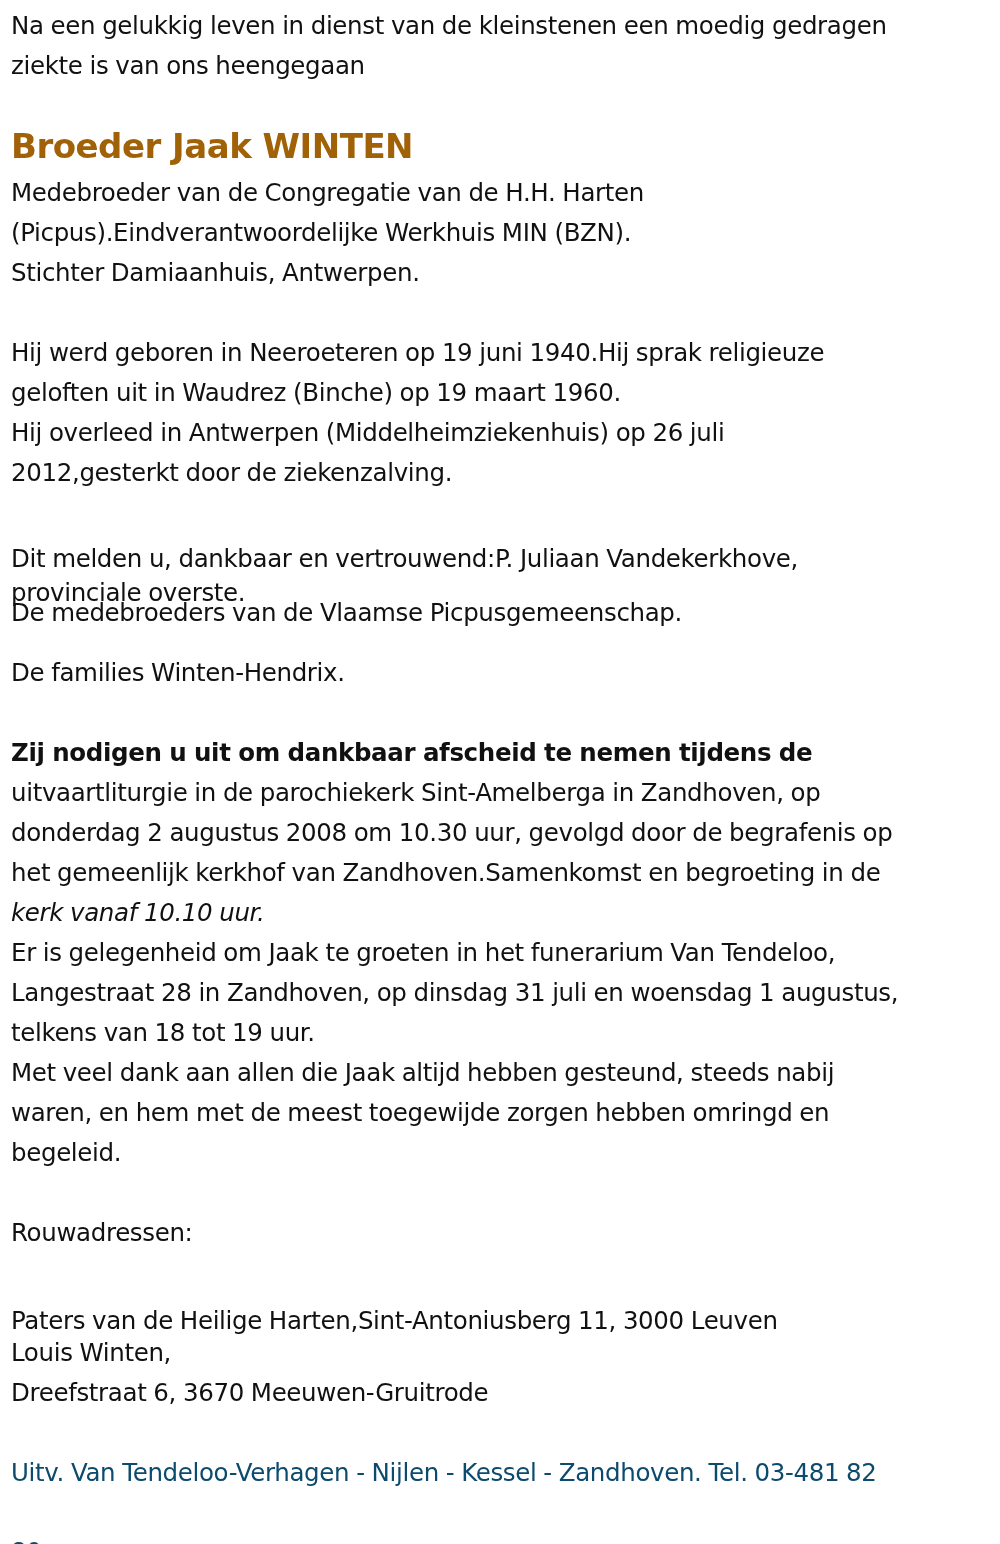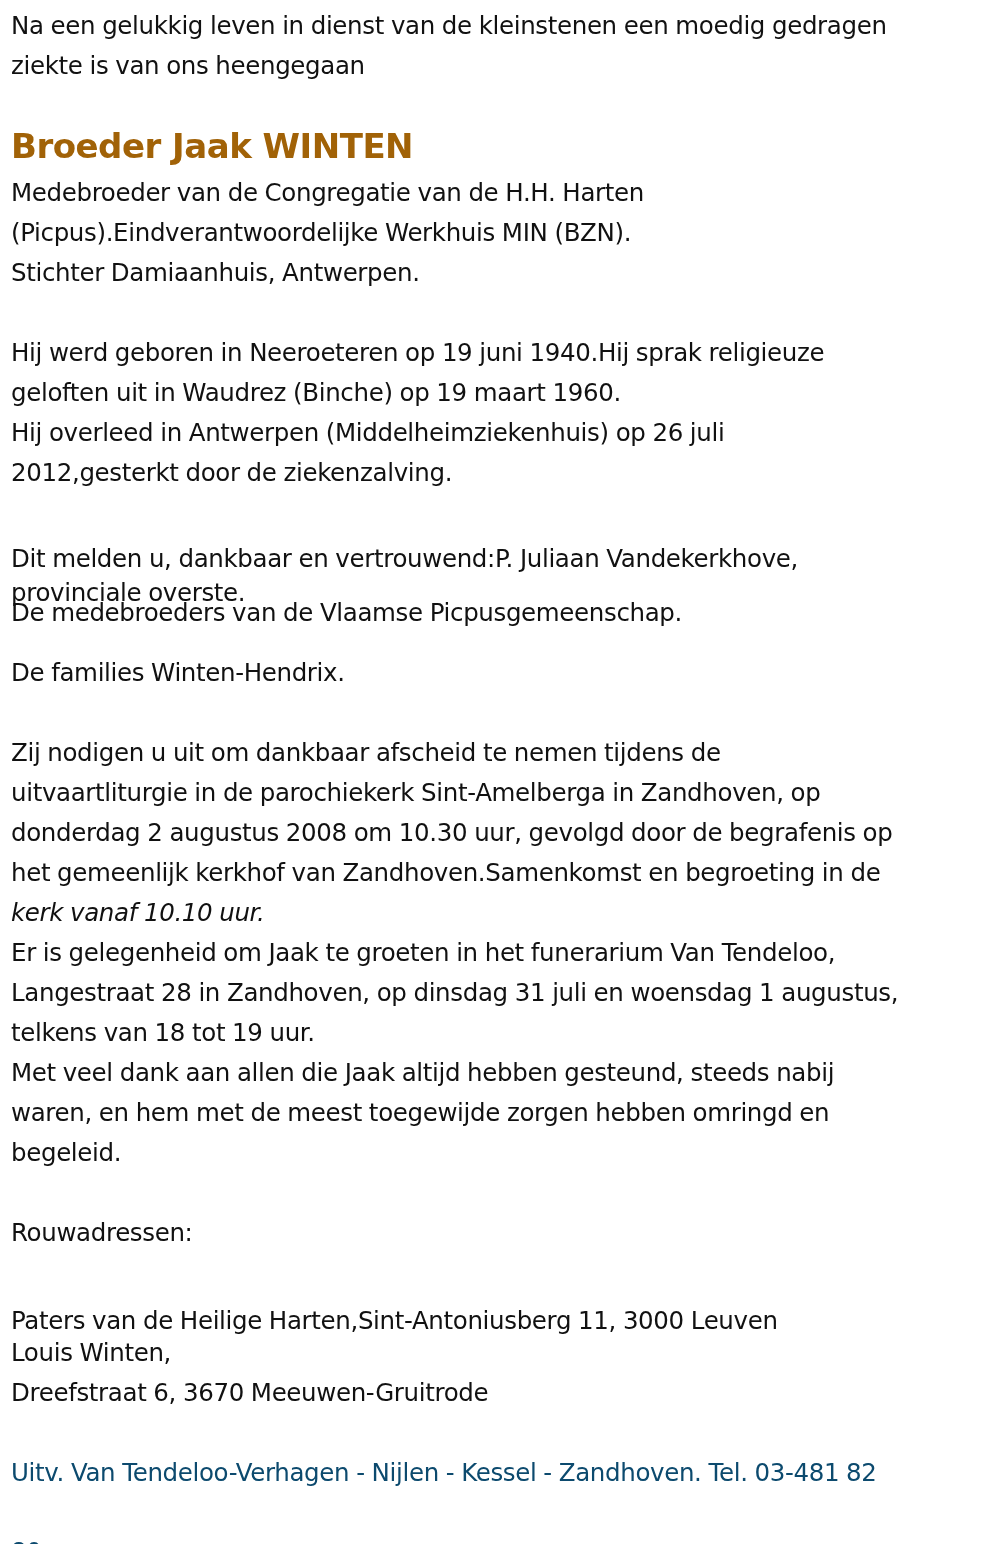--- a/index.html
+++ b/index.html
@@ -56,21 +56,21 @@
   <div class="line" style="top:333px;">Hij werd geboren in Neeroeteren op 19 juni 1940.Hij sprak religieuze</div>
   <div class="line" style="top:373px;">geloften uit in Waudrez (Binche) op 19 maart 1960.</div>
   <div class="line" style="top:413px;">Hij overleed in Antwerpen (Middelheimziekenhuis) op 26 juli</div>
   <div class="line" style="top:453px;">2012,gesterkt door de ziekenzalving.</div>
 
   <div class="line" style="top:533px;margin-top:6px;">Dit melden u, dankbaar en vertrouwend:P. Juliaan Vandekerkhove,</div>
   <div class="line" style="top:573px;">provinciale overste.</div>
   <div class="line" style="top:593px;">De medebroeders van de Vlaamse Picpusgemeenschap.</div>
   <div class="line" style="top:653px;">De families Winten-Hendrix.</div>
 
-  <div class="line" style="top:733px;">Zij nodigen u uit om dankbaar afscheid te nemen tijdens de</div>
+  <div class="line" style="top:733px;font-weight:bold;">Zij nodigen u uit om dankbaar afscheid te nemen tijdens de</div>
   <div class="line" style="top:773px;">uitvaartliturgie in de parochiekerk Sint-Amelberga in Zandhoven, op</div>
   <div class="line" style="top:813px;">donderdag 2 augustus 2008 om 10.30 uur, gevolgd door de begrafenis op</div>
   <div class="line" style="top:853px;">het gemeenlijk kerkhof van Zandhoven.Samenkomst en begroeting in de</div>
   <div class="line" style="top:893px;font-style:italic;">kerk vanaf 10.10 uur.</div>
   <div class="line" style="top:933px;">Er is gelegenheid om Jaak te groeten in het funerarium Van Tendeloo,</div>
   <div class="line" style="top:973px;">Langestraat 28 in Zandhoven, op dinsdag 31 juli en woensdag 1 augustus,</div>
   <div class="line" style="top:1013px;">telkens van 18 tot 19 uur.</div>
   <div class="line" style="top:1053px;">Met veel dank aan allen die Jaak altijd hebben gesteund, steeds nabij</div>
   <div class="line" style="top:1093px;">waren, en hem met de meest toegewijde zorgen hebben omringd en</div>
   <div class="line" style="top:1133px;">begeleid.</div>

